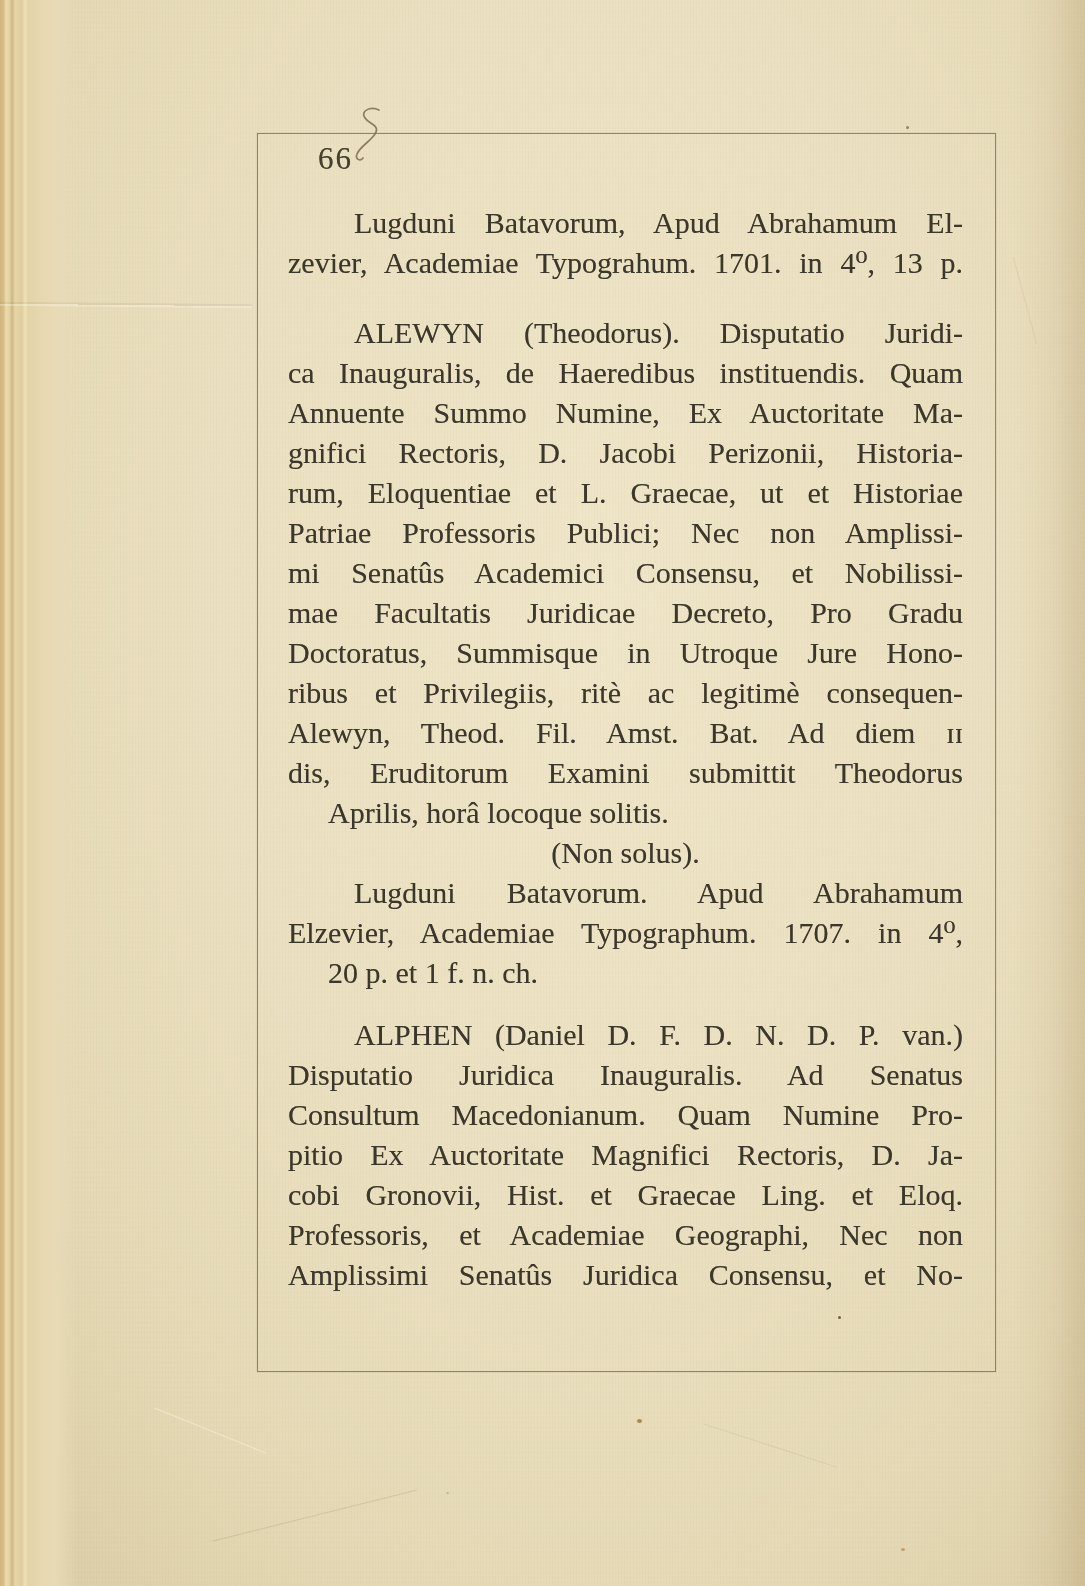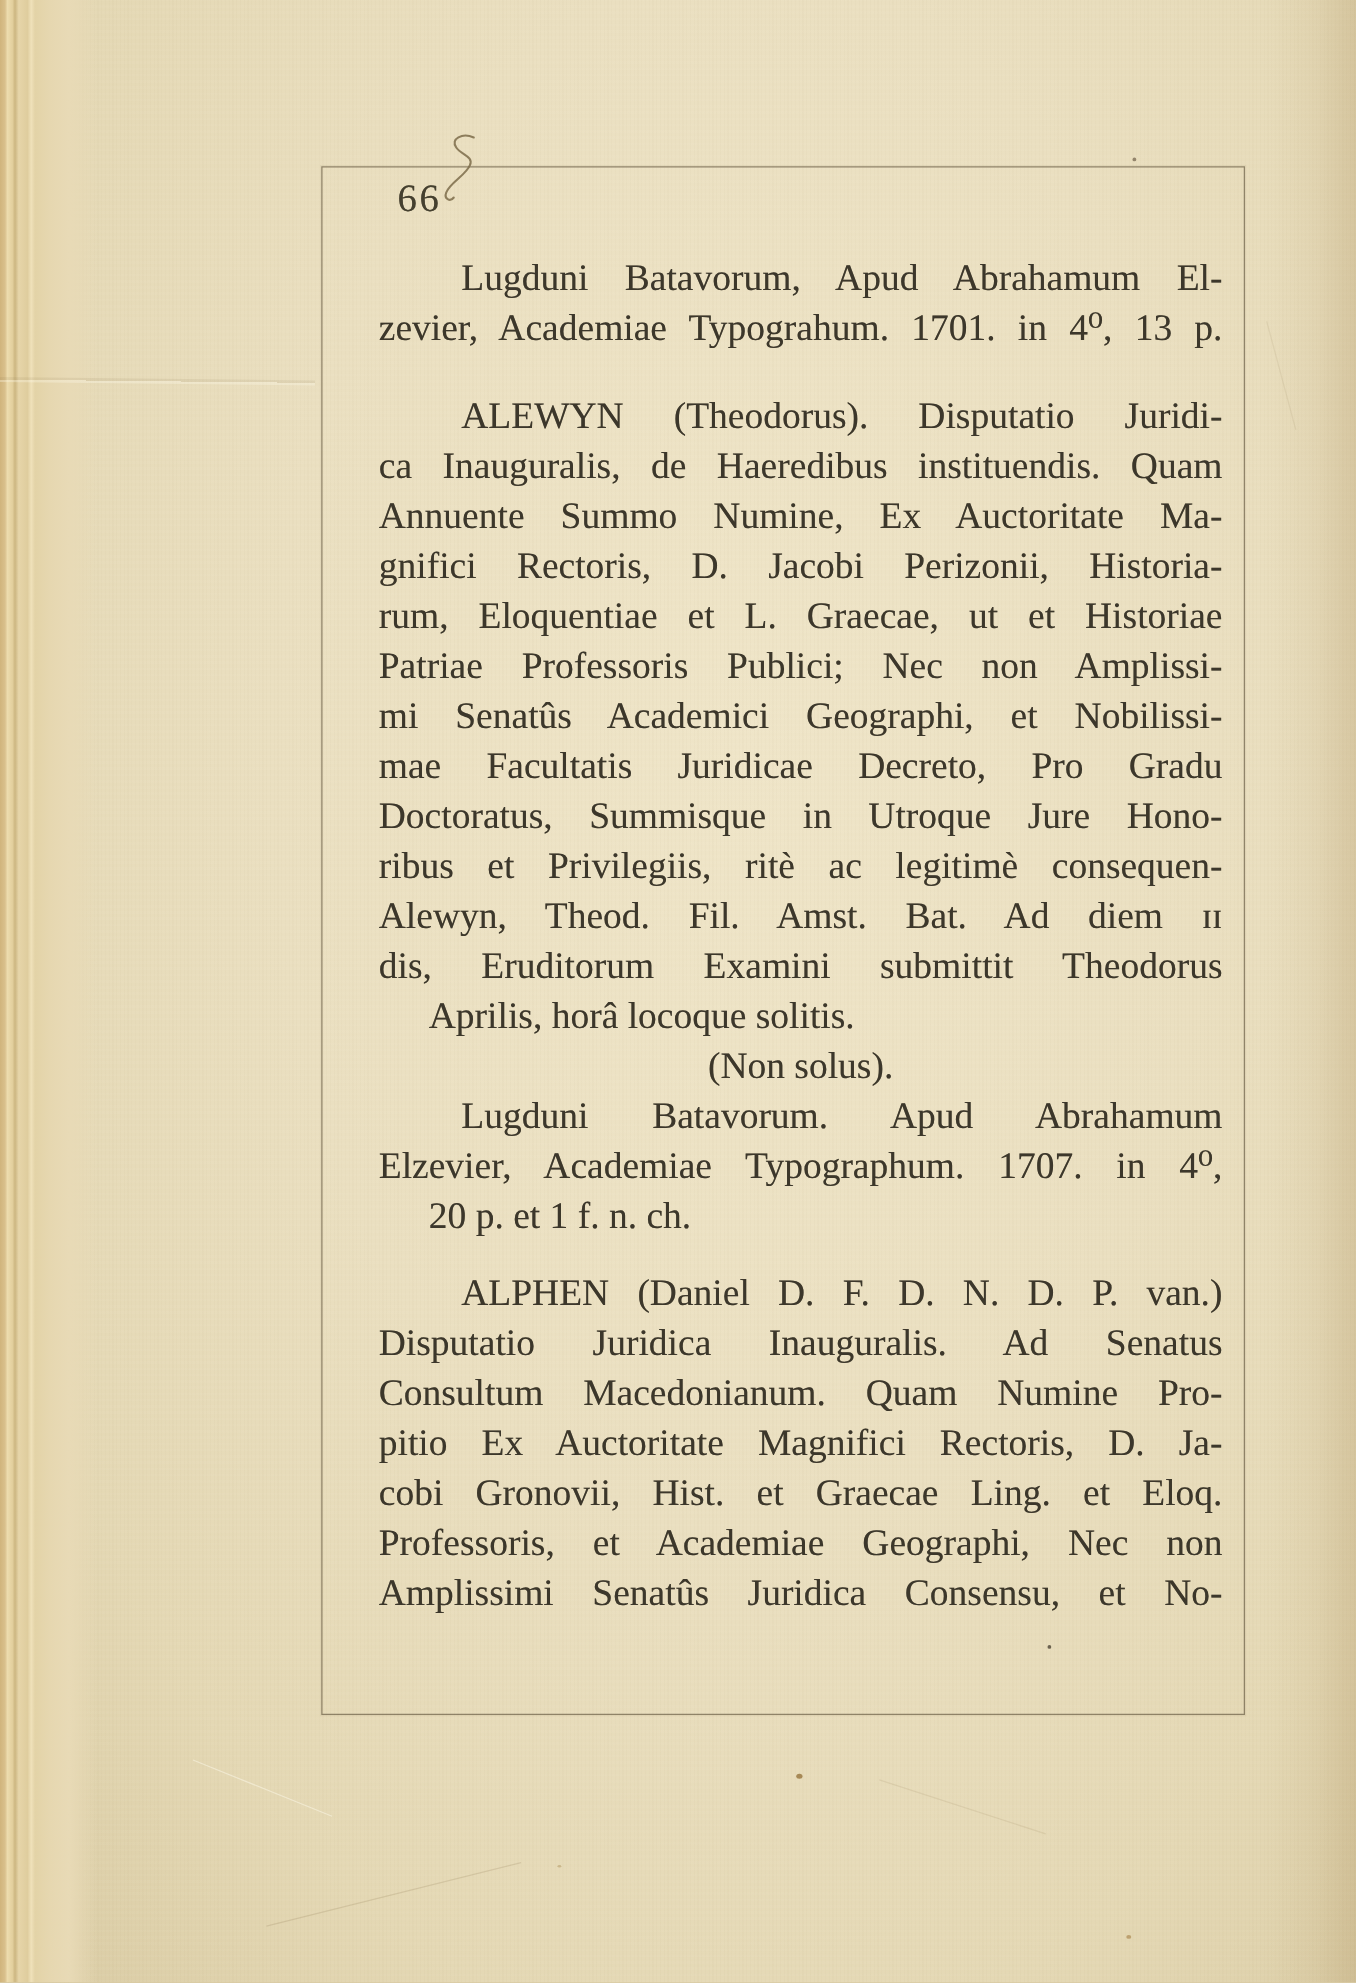--- a/index.html
+++ b/index.html
@@ -39,21 +39,21 @@
     box-shadow:0 0 0 1px rgba(120,104,74,.07);
   }
   .page-number{
     position:absolute;left:307px;top:142px;
     font-size:31px;line-height:34px;letter-spacing:2px;color:#45402f;
     text-shadow:0 0 .5px rgba(60,52,36,.5);
     margin-left:11px;
   }
   .squiggle{position:absolute;left:340px;top:95px;width:60px;height:80px;}
   .text-block{
-    position:absolute;left:303px;top:203px;width:675px;
+    position:absolute;left:288px;top:203px;width:675px;
     font-size:30px;color:#3c372b;
     text-shadow:0 0 .5px rgba(58,50,34,.45);
   }
   .para{margin:0;}
   .line{
     height:40px;line-height:40px;
     text-align:justify;text-align-last:justify;
     overflow:visible;white-space:nowrap;
   }
   .line.indent{padding-left:66px;}
@@ -92,21 +92,21 @@
         <div class="line indent">Lugduni Batavorum, Apud Abrahamum El-</div>
         <div class="line">zevier, Academiae Typograhum. 1701. in 4⁰, 13 p.</div>
       </div>
       <div class="para" style="margin-top: 30px;">
         <div class="line indent">ALEWYN (Theodorus). Disputatio Juridi-</div>
         <div class="line">ca Inauguralis, de Haeredibus instituendis. Quam</div>
         <div class="line">Annuente Summo Numine, Ex Auctoritate Ma-</div>
         <div class="line">gnifici Rectoris, D. Jacobi Perizonii, Historia-</div>
         <div class="line">rum, Eloquentiae et L. Graecae, ut et Historiae</div>
         <div class="line">Patriae Professoris Publici; Nec non Amplissi-</div>
-        <div class="line">mi Senatûs Academici Geographi, et Nobilissi-</div>
+        <div class="line">mi Senatûs Academici Consensu, et Nobilissi-</div>
         <div class="line">mae Facultatis Juridicae Decreto, Pro Gradu</div>
         <div class="line">Doctoratus, Summisque in Utroque Jure Hono-</div>
         <div class="line">ribus et Privilegiis, ritè ac legitimè consequen-</div>
         <div class="line">Alewyn, Theod. Fil. Amst. Bat. Ad diem ɪɪ</div>
         <div class="line">dis, Eruditorum Examini submittit Theodorus</div>
         <div class="line left">Aprilis, horâ locoque solitis.</div>
       </div>
       <div class="para">
         <div class="line center">(Non solus).</div>
       </div>

